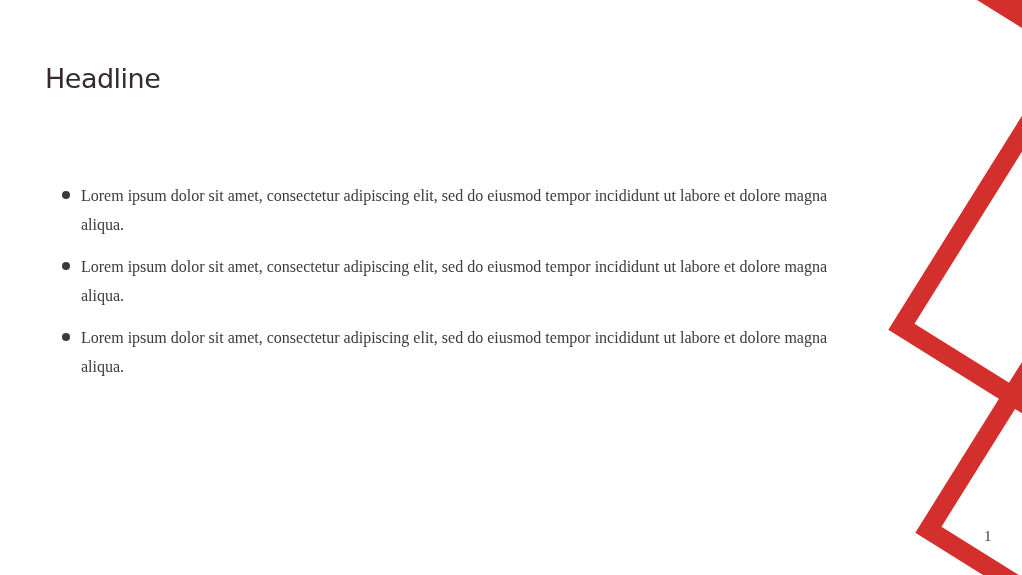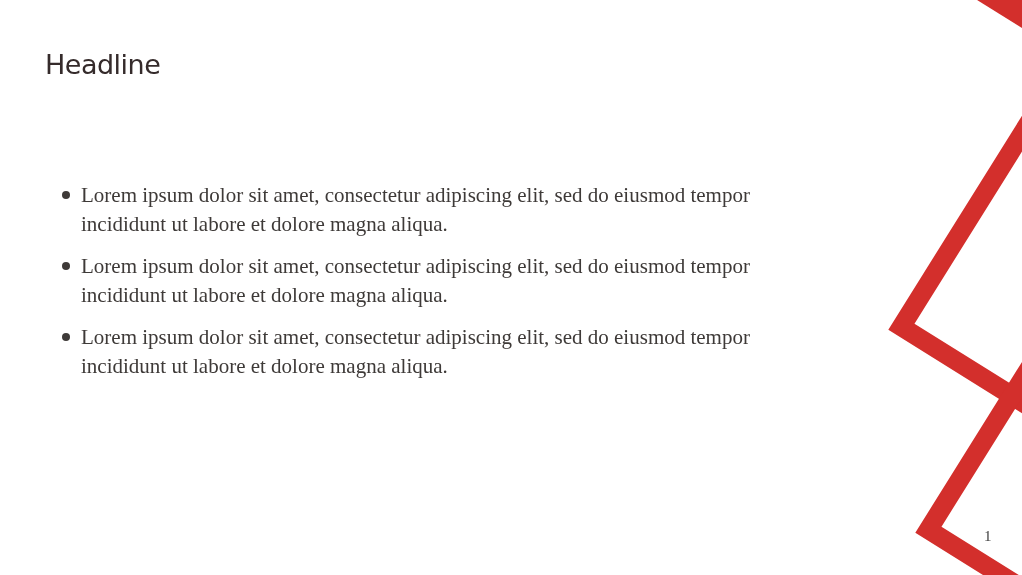--- a/index.html
+++ b/index.html
@@ -14,39 +14,39 @@
     position:relative;
     width:1022px;height:575px;
     background:#ffffff;
     overflow:hidden;
     font-family:"Liberation Serif","DejaVu Serif",serif;
   }
   .slide{position:absolute;inset:0;}
 
   .title{
     position:absolute;
-    left:45px;top:49px;
+    left:45px;top:63px;
     font-family:"DejaVu Sans","Liberation Sans",sans-serif;
     font-size:27px;
     font-weight:normal;
     letter-spacing:-0.5px;
     color:var(--title-text);
   }
 
   .bullets{
     position:absolute;
     left:62px;top:181px;
     width:778px;
     list-style:none;
   }
   .bullets li{
     position:relative;
     padding-left:19px;
     margin-bottom:13px;
-    font-size:21px;
+    font-size:16px;
     line-height:29px;
     color:var(--body-text);
   }
   .bullet-dot{
     position:absolute;
     left:0;top:10px;
     width:8px;height:8px;
     border-radius:50%;
     background:var(--body-text);
   }

